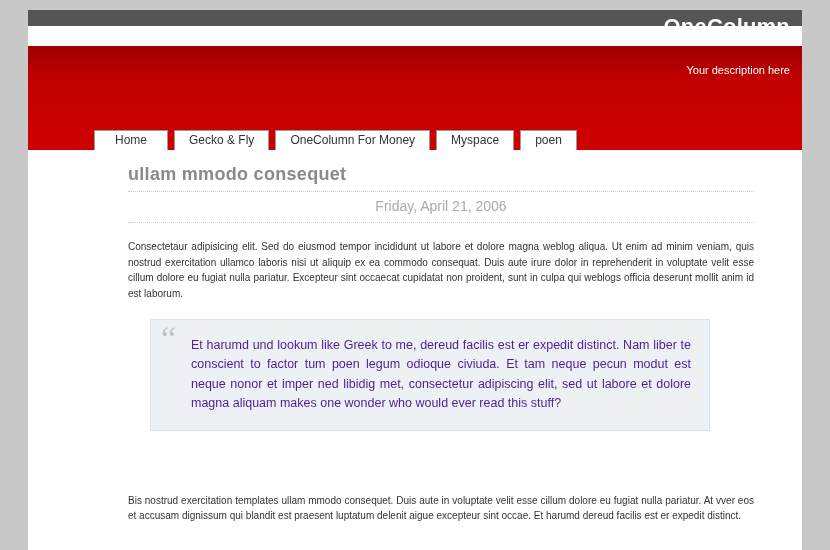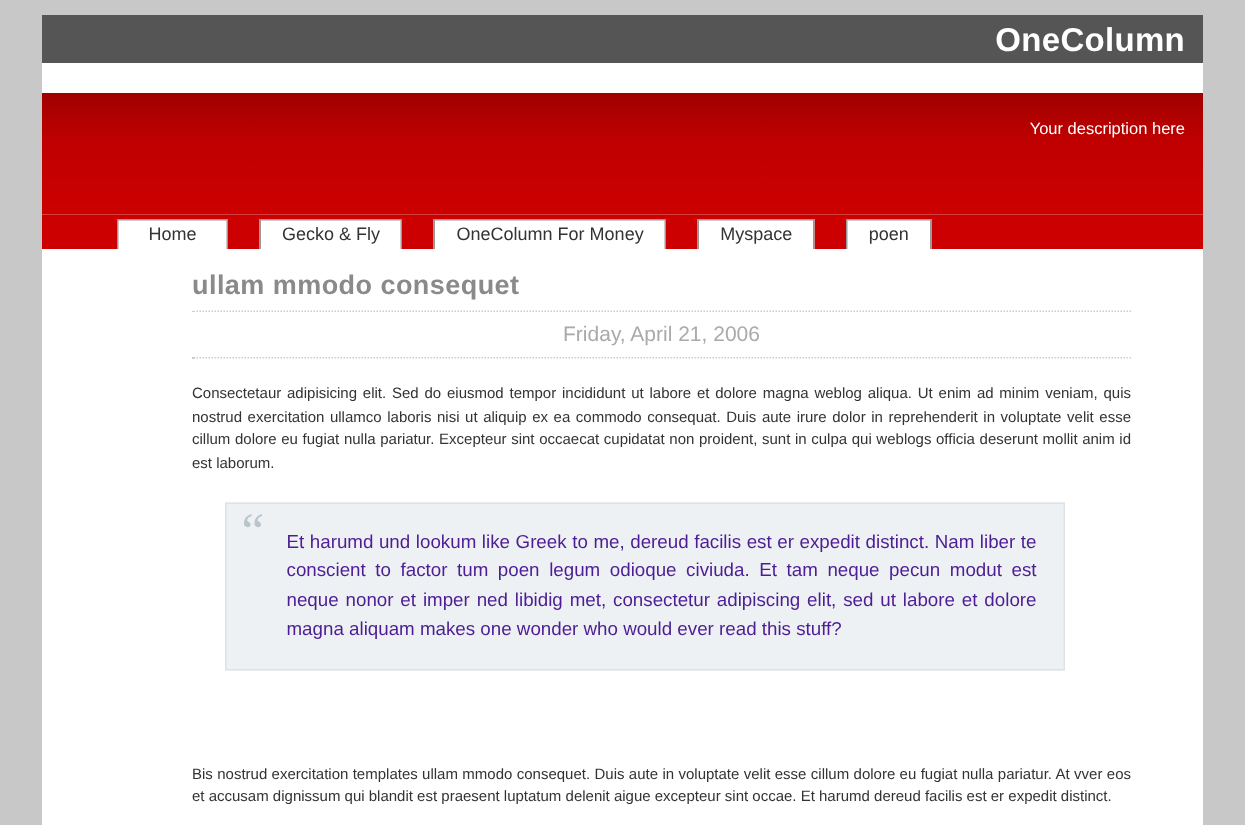--- a/index.html
+++ b/index.html
@@ -16,21 +16,21 @@
   .page {
     position: absolute;
     left: 28px;
     top: 10px;
     width: 774px;
     height: 540px;
     background: #ffffff;
     box-shadow: 0 0 0 0 transparent;
   }
   .topbar {
-    height: 32px;
+    height: 16px;
     background: #555555;
     position: relative;
   }
   .site-title {
     position: absolute;
     right: 12px;
     top: 4px;
     color: #ffffff;
     font-size: 22px;
     font-weight: bold;
@@ -50,24 +50,24 @@
     color: #ffffff;
     font-size: 11px;
   }
   .navwrap {
     height: 23px;
     background: #cc0000;
     position: relative;
   }
   .nav {
     position: absolute;
-    left: 50px;
+    left: 66px;
     bottom: 0;
     display: flex;
-    gap: 21px;
+    gap: 6px;
     align-items: flex-end;
   }
   .nav-item {
     background: #ffffff;
     border: 1px solid #999999;
     border-bottom: none;
     height: 19px;
     line-height: 19px;
     padding: 0 14px;
     font-size: 12px;

